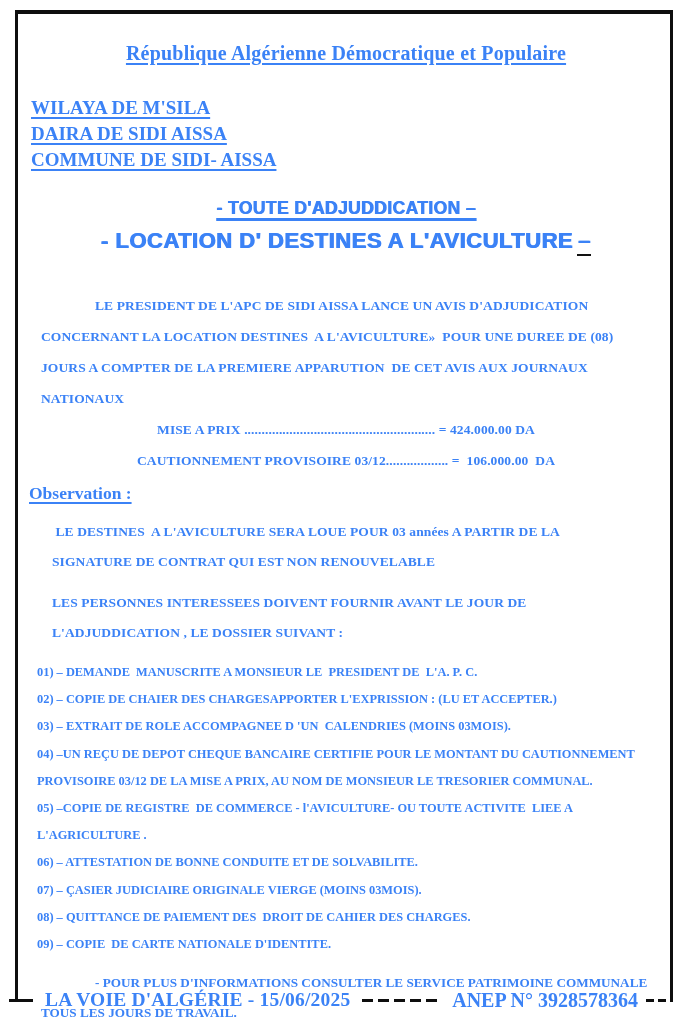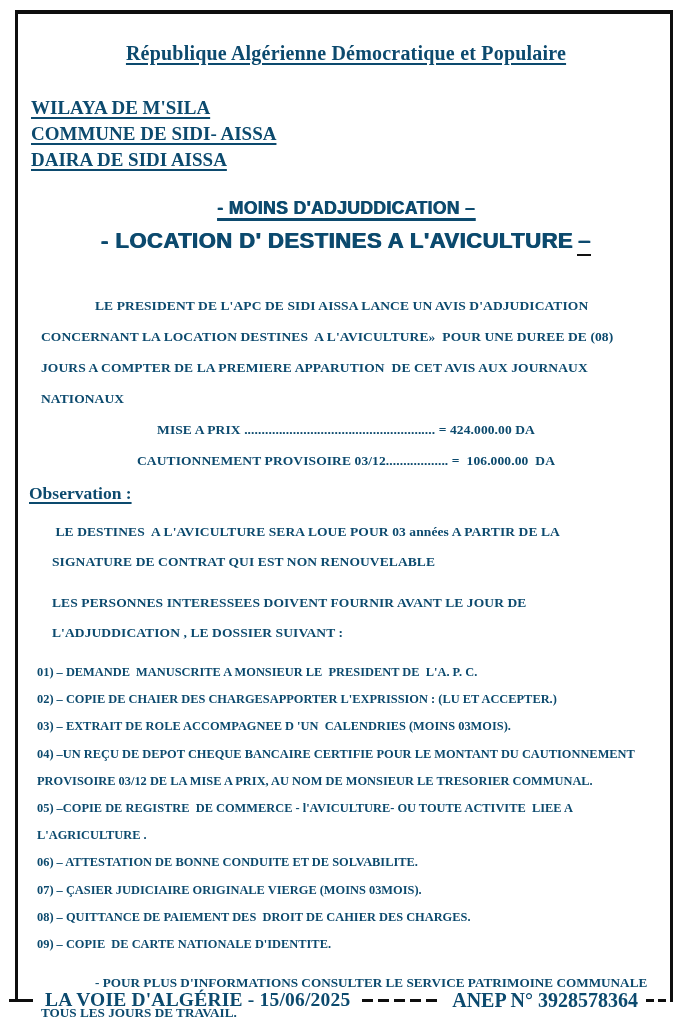--- a/index.html
+++ b/index.html
@@ -1,18 +1,18 @@
 <!DOCTYPE html>
 <html><head>
 <meta charset="utf-8">
 <style>
   html,body{margin:0;padding:0;background:#ffffff;}
   .sheet{
     position:relative;width:691px;height:1024px;background:#fff;
-    overflow:hidden;color:#0c4a6e;
+    overflow:hidden;color:#3b82f6;
     font-family:"Liberation Serif",serif;font-weight:700;
   }
   .frame{
     position:absolute;left:15px;top:10px;width:658px;height:992px;
     border:3px solid #0e0e0e;border-top-width:4px;border-bottom:none;
     box-sizing:border-box;
   }
   .content{
     position:absolute;left:15px;top:10px;width:658px;box-sizing:border-box;
     padding:0 22px 0 26px;
@@ -64,27 +64,27 @@
   <div class="content">
 
     <div class="h-title">
       <span class="u2">République Algérienne Démocratique et Populaire</span>
     </div>
 
     <div class="authority">
 
         <p><span class="u2">WILAYA DE M'SILA</span></p>
 
+        <p><span class="u2">DAIRA DE SIDI AISSA</span></p>
+
         <p><span class="u2">COMMUNE DE SIDI- AISSA</span></p>
-
-        <p><span class="u2">DAIRA DE SIDI AISSA</span></p>
       </div>
 
     <div class="notice-title">
-      <span class="u2">- MOINS D'ADJUDDICATION –</span>
+      <span class="u2">- TOUTE D'ADJUDDICATION –</span>
     </div>
 
     <div class="notice-subtitle">
       <span>- LOCATION D' DESTINES A L'AVICULTURE</span><span class="tail">–</span>
     </div>
 
     <p class="intro">LE PRESIDENT DE L'APC DE SIDI AISSA LANCE UN AVIS D'ADJUDICATION CONCERNANT LA LOCATION DESTINES  A L'AVICULTURE»  POUR UNE DUREE DE (08) JOURS A COMPTER DE LA PREMIERE APPARUTION  DE CET AVIS AUX JOURNAUX  NATIONAUX</p>
 
     <div class="prices">
 

